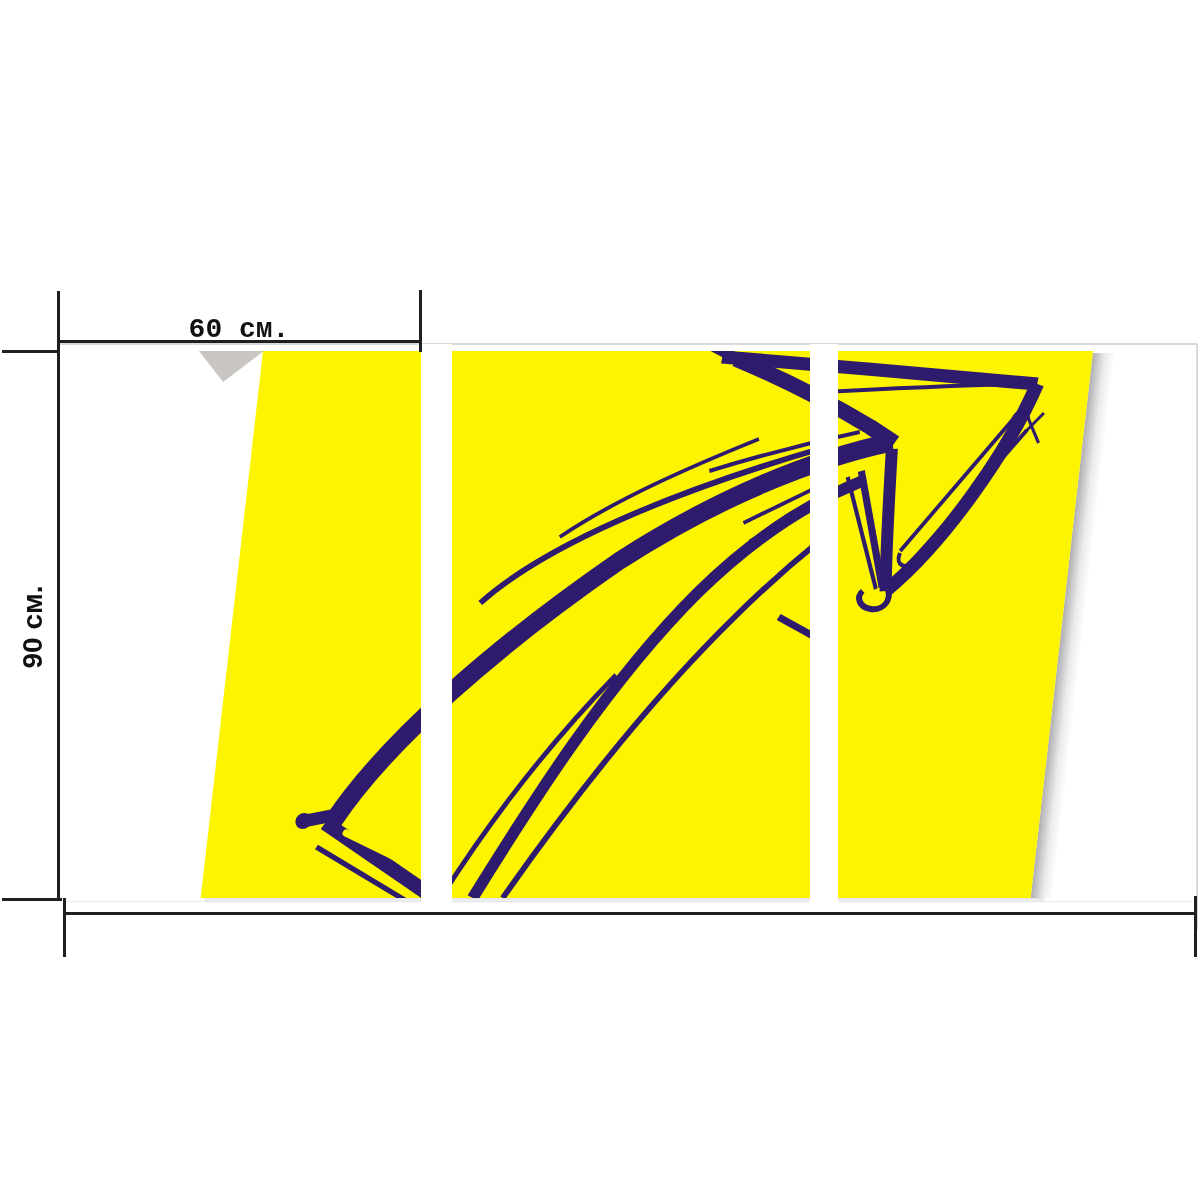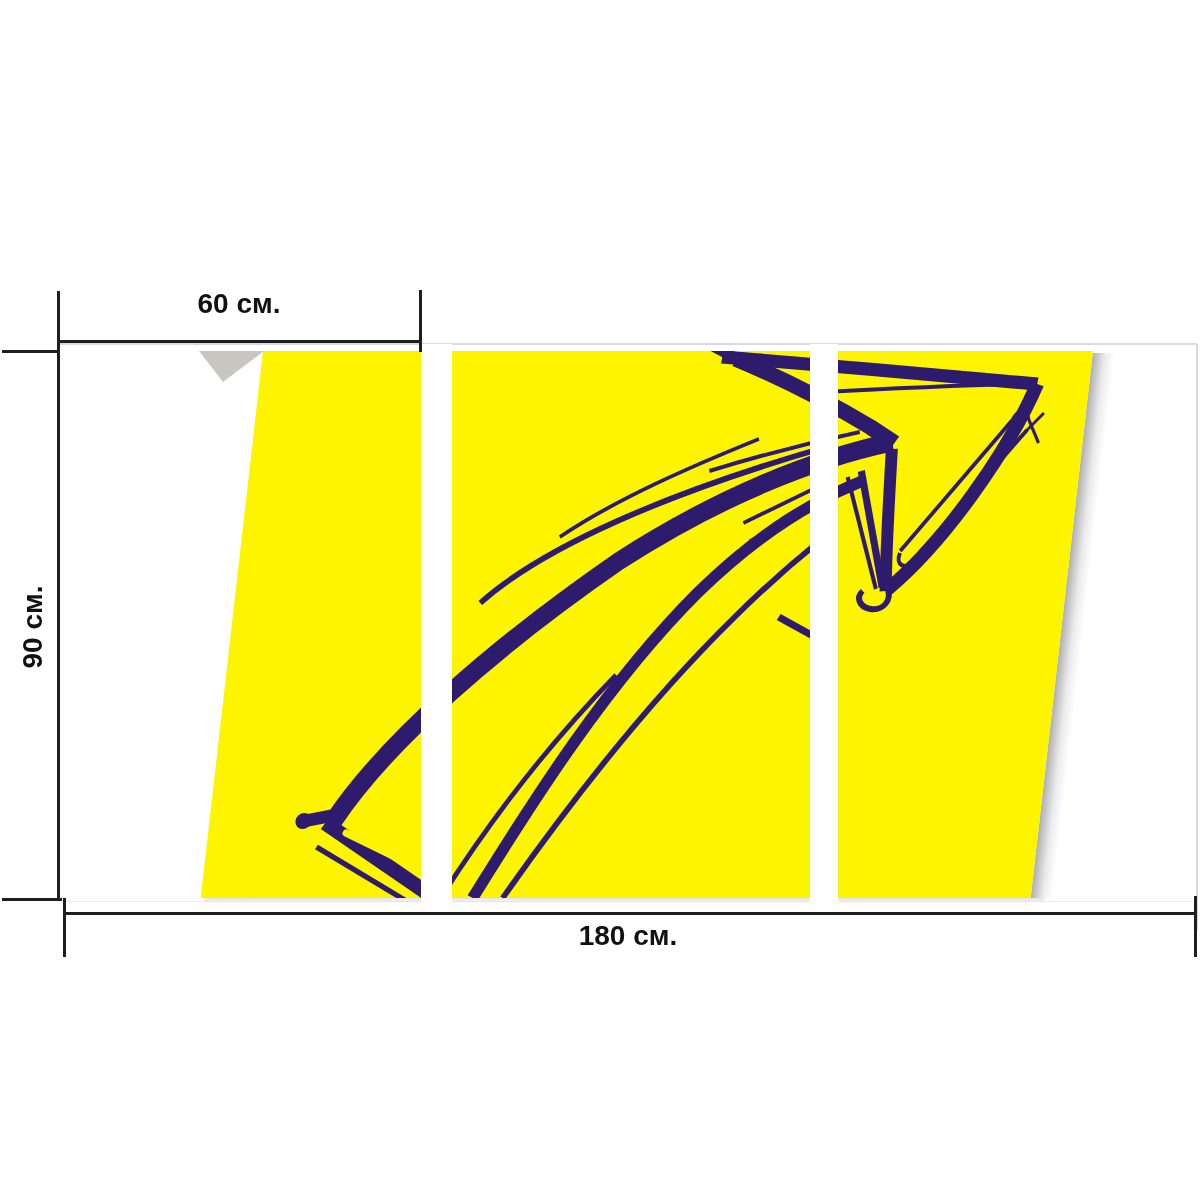--- a/index.html
+++ b/index.html
@@ -35,21 +35,21 @@
   .h-60{left:57px;top:340px;width:364px;height:3px;}
   .t-60r{left:419px;top:290px;width:3px;height:62px;}
   .t-90top{left:2px;top:350px;width:58px;height:3px;}
   .t-90bot{left:2px;top:898px;width:60px;height:3px;}
   .h-180{left:63px;top:912px;width:1134px;height:3px;}
   .t-180l{left:63px;top:898px;width:3px;height:59px;}
   .t-180r{left:1194px;top:896px;width:3px;height:61px;}
   
   .dim-label{color:var(--label-text);font-weight:bold;font-size:28px;line-height:32px;
         text-align:center;z-index:7;white-space:nowrap;}
-  .label-60{left:58px;top:288px;width:362px;}
+  .label-60{left:58px;top:314px;width:362px;font-family:Liberation Mono, monospace;}
   .label-90{left:-47px;top:611px;width:160px;height:32px;transform:rotate(-90deg);}
   .label-180{left:478px;top:920px;width:300px;}
 </style>
 </head>
 <body>
 
 <div id="stage">
 
   <div class="abs faint-top"></div>
   <div class="abs faint-right"></div>
@@ -116,15 +116,14 @@
   <div class="abs dim h-60"></div>
   <div class="abs dim t-60r"></div>
   <div class="abs dim t-90top"></div>
   <div class="abs dim t-90bot"></div>
   <div class="abs dim h-180"></div>
   <div class="abs dim t-180l"></div>
   <div class="abs dim t-180r"></div>
 
   <div class="abs dim-label label-60">60 см.</div>
   <div class="abs dim-label label-90">90 см.</div>
-  <div class="abs dim-label label-180">180 см.</div>
 
 </div>
 
 </body></html>

